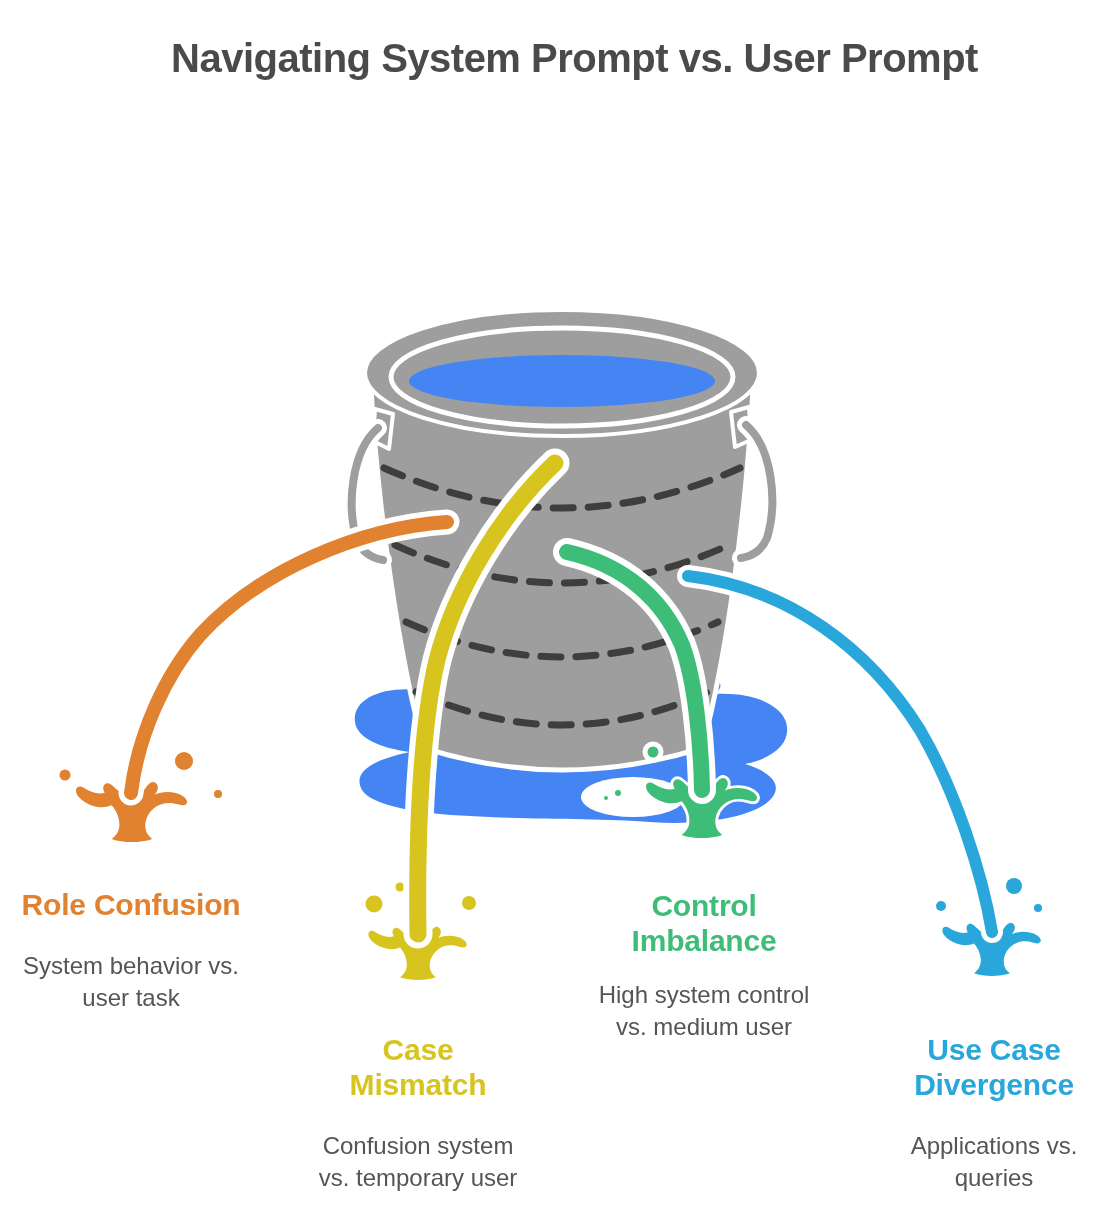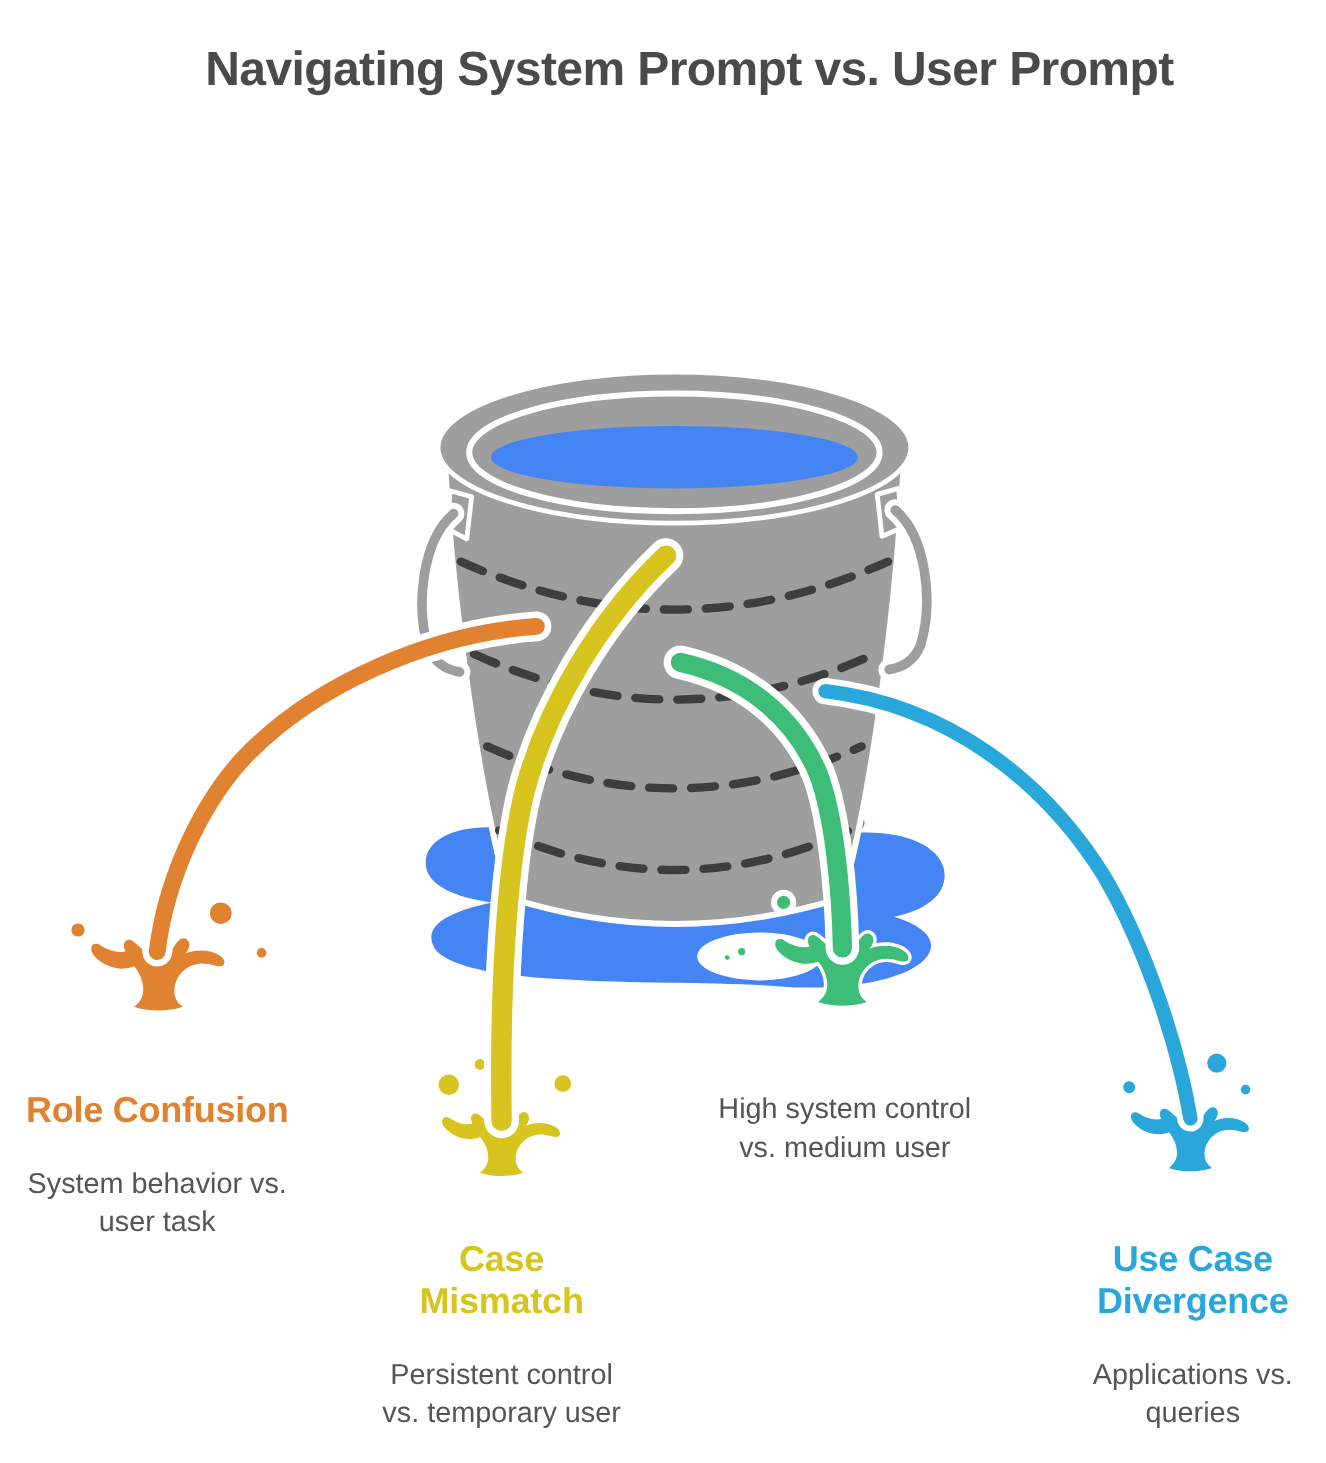--- a/index.html
+++ b/index.html
@@ -19,21 +19,21 @@
   .scene{position:absolute;left:0;top:0;}
   .leak-label{position:absolute;text-align:center;}
   .leak-label h2{
     margin:0;font-size:30px;font-weight:800;line-height:1.17;
     white-space:pre-line;letter-spacing:-.2px;
   }
   .leak-label p{
     margin:28px 0 0;font-size:24px;font-weight:400;line-height:1.32;
     white-space:pre-line;
   }
-  .col-1{left:11px;top:908px;width:240px;}
+  .col-1{left:11px;top:887px;width:240px;}
   .col-2{left:311px;top:1032px;width:214px;}
   .col-3{left:589px;top:888px;width:230px;}
   .col-4{left:874px;top:1032px;width:240px;}
 </style>
 </head>
 <body>
 
 <div class="canvas">
 
   <h1 class="main-title" style="color: rgb(74, 74, 74); margin-left: 22px;">Navigating System Prompt vs. User Prompt</h1>
@@ -154,25 +154,27 @@
 
   <div class="leak-label col-1">
     <h2 style="color: rgb(224, 130, 47);">Role Confusion</h2>
     <p style="color: rgb(85, 85, 85);">System behavior vs.
 user task</p>
   </div>
 
   <div class="leak-label col-2">
     <h2 style="color: rgb(216, 196, 31);">Case
 Mismatch</h2>
-    <p style="color: rgb(85, 85, 85);">Persistent control
+    <p style="color: rgb(85, 85, 85);">Confusion system
 vs. temporary user</p>
   </div>
 
   <div class="leak-label col-3">
+    <h2 style="color: rgb(62, 189, 120);">Control
+Imbalance</h2>
     <p style="color: rgb(85, 85, 85); margin-top: 21px;">High system control
 vs. medium user</p>
   </div>
 
   <div class="leak-label col-4">
     <h2 style="color: rgb(41, 167, 218);">Use Case
 Divergence</h2>
     <p style="color: rgb(85, 85, 85);">Applications vs.
 queries</p>
   </div>

